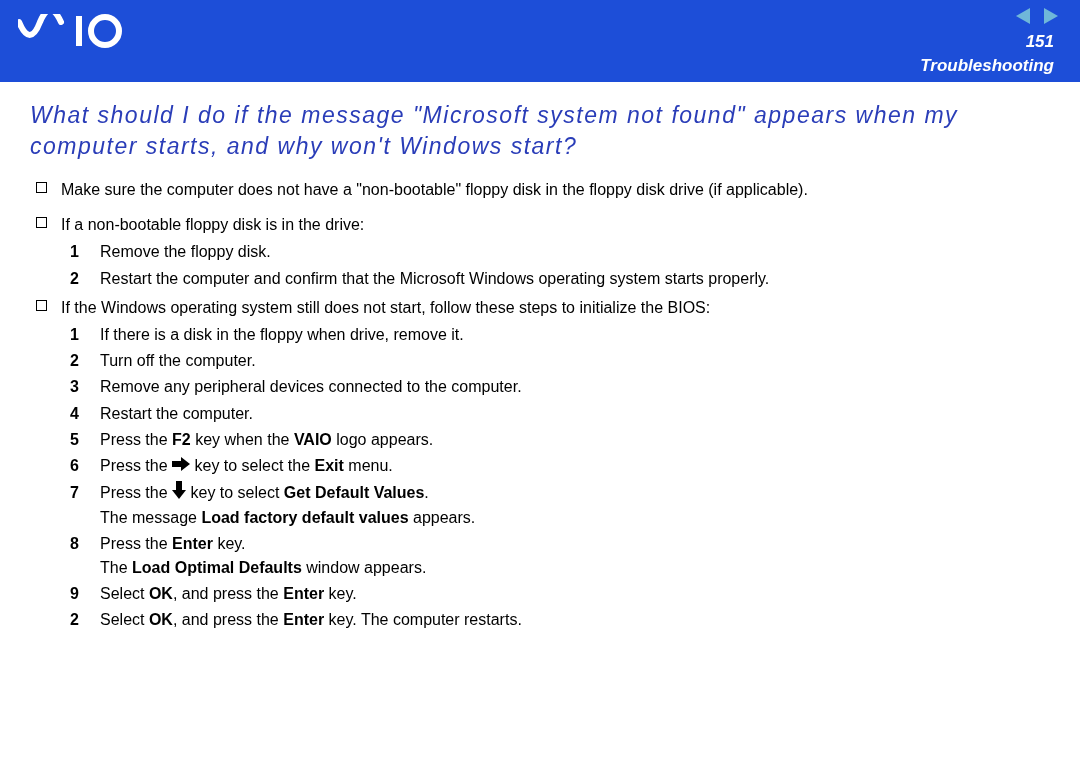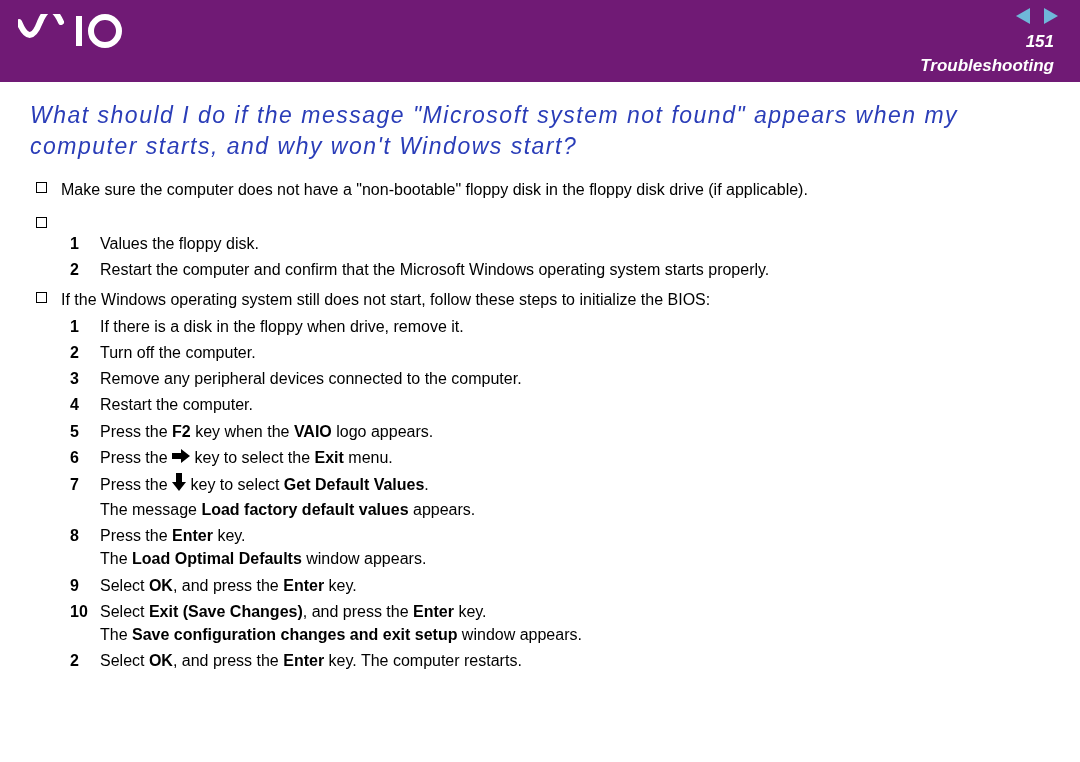--- a/index.html
+++ b/index.html
@@ -1,18 +1,18 @@
 <!DOCTYPE html>
 <html><head>
 <meta charset="utf-8">
 <style>
   * { box-sizing: border-box; margin: 0; padding: 0; }
   html, body { width: 1080px; height: 762px; font-family: Arial, Helvetica, sans-serif; background: #fff; color: #000; }
   .header {
-    width: 100%; height: 82px; background: #701a75; position: relative;
+    width: 100%; height: 82px; background: #1d4ed8; position: relative;
     color: #fff;
   }
   .logo {
     position: absolute; left: 18px; top: 14px;
     font-family: Arial, sans-serif;
     font-size: 36px; font-weight: 400; letter-spacing: 2px;
     display: flex; align-items: center; gap: 2px;
   }
   .nav-triangles {
     position: absolute; right: 22px; top: 8px; display: flex; gap: 14px; align-items: center;
@@ -81,25 +81,26 @@
 
   <div class="heading">What should I do if the message "Microsoft system not found" appears when my computer starts, and why won't Windows start?</div>
 
   <div class="bullet-row">
     <div class="bullet-box"></div>
     <div>Make sure the computer does not have a "non-bootable" floppy disk in the floppy disk drive (if applicable).</div>
   </div>
 
   <div class="bullet-row">
     <div class="bullet-box"></div>
+    <div>If a non-bootable floppy disk is in the drive:</div>
   </div>
 
   <div class="num-row">
     <div class="num-label">1</div>
-    <div class="num-body">Values the floppy disk.</div>
+    <div class="num-body">Remove the floppy disk.</div>
   </div>
   <div class="num-row">
     <div class="num-label">2</div>
     <div class="num-body">Restart the computer and confirm that the Microsoft Windows operating system starts properly.</div>
   </div>
 
   <div class="bullet-row" style="margin-top:6px;">
     <div class="bullet-box"></div>
     <div>If the Windows operating system still does not start, follow these steps to initialize the BIOS:</div>
   </div>
@@ -152,26 +153,19 @@
       <span>The </span><b>Load Optimal Defaults</b><span> window appears.</span>
     </div>
   </div>
   <div class="num-row">
     <div class="num-label">9</div>
     <div class="num-body">
       <span>Select </span><b>OK</b><span>, and press the </span><b>Enter</b><span> key.</span>
     </div>
   </div>
   <div class="num-row">
-    <div class="num-label">10</div>
-    <div class="num-body">
-      <span>Select </span><b>Exit (Save Changes)</b><span>, and press the </span><b>Enter</b><span> key.</span><br>
-      <span>The </span><b>Save configuration changes and exit setup</b><span> window appears.</span>
-    </div>
-  </div>
-  <div class="num-row">
     <div class="num-label">2</div>
     <div class="num-body">
       <span>Select </span><b>OK</b><span>, and press the </span><b>Enter</b><span> key. The computer restarts.</span>
     </div>
   </div>
 
 </div>
 
 </body></html>

